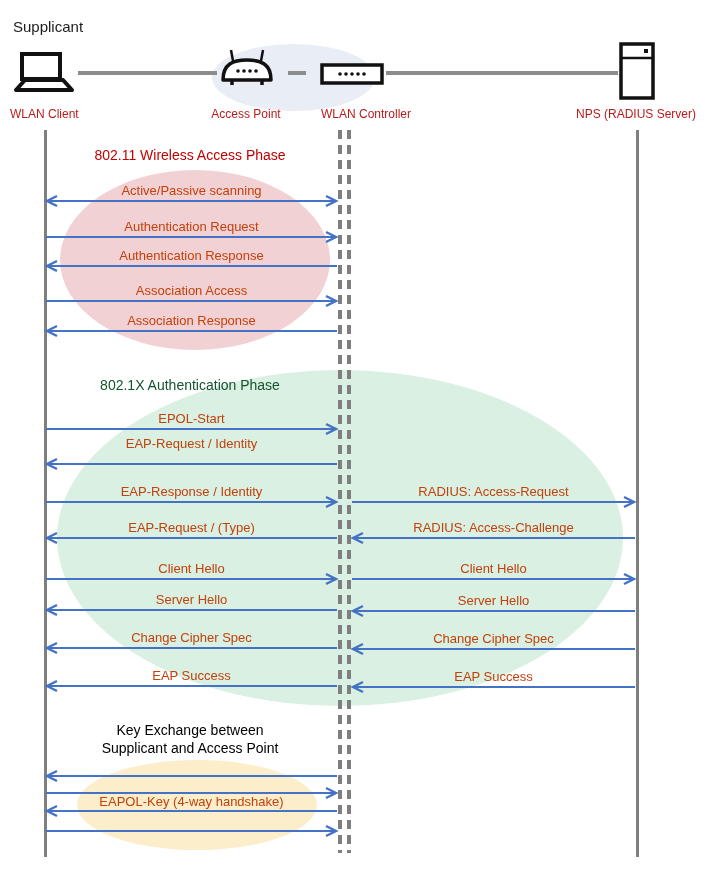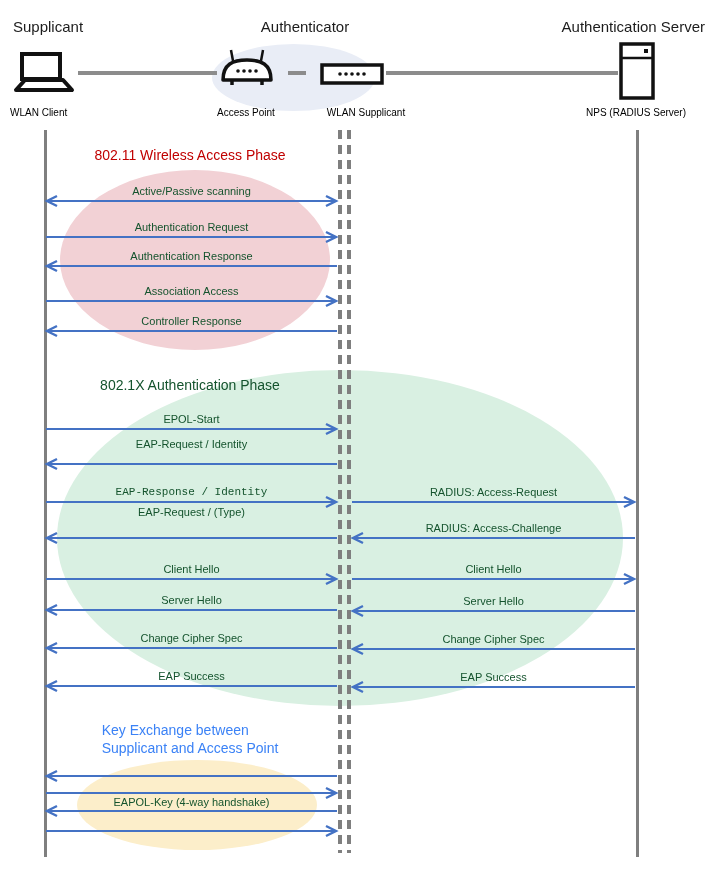--- a/index.html
+++ b/index.html
@@ -2,48 +2,46 @@
 <html><head>
 <meta charset="utf-8">
 <style>
   html,body{margin:0;padding:0;background:#fff;}
   #stage{
     position:relative;width:713px;height:875px;background:#ffffff;overflow:hidden;
     font-family:"Liberation Sans",sans-serif;color:#1f1f1f;
   }
   .abs{position:absolute;}
   .role-title{font-size:15px;color:#1c1c1c;white-space:nowrap;}
-  .dev-label{font-size:10px;color:#000000;white-space:nowrap;}
+  .dev-label{font-size:12px;color:#b91c1c;white-space:nowrap;}
   .center{text-align:center;}
   .hline{position:absolute;height:4px;background:#8c8c8c;}
   .lifeline-solid{position:absolute;width:3px;background:#7f7f7f;}
   .lifeline-dashed{
     position:absolute;width:4px;
     background:repeating-linear-gradient(to bottom,#7f7f7f 0 9px,transparent 9px 15px);
   }
   .ellipse{position:absolute;border-radius:50%;}
   .phase-title{
-    position:absolute;transform:translateX(-50%);white-space:pre-line;
+    position:absolute;transform:translateX(-50%);white-space:pre-line;text-align:center;
     font-size:14px;line-height:18px;font-weight:500;
   }
   .msg-label{
-    position:absolute;height:16px;line-height:16px;font-size:11px;color:#14532d;
+    position:absolute;height:16px;line-height:16px;font-size:13px;color:#c2410c;
     text-align:center;white-space:nowrap;
   }
   .msg-arrow{position:absolute;overflow:visible;}
   svg.icon{position:absolute;}
 </style>
 </head>
 <body>
 
 <div id="stage">
 
   <div class="abs role-title" style="left:13px;top:18px;">Supplicant</div>
-  <div class="abs role-title center" style="left:230px;top:18px;width:150px;">Authenticator</div>
-  <div class="abs role-title" style="left:555px;top:18px;width:150px;text-align:right;">Authentication Server</div>
 
   <div class="ellipse" style="left:212px;top:44px;width:163px;height:67px;background:#e9edf6;"></div>
 
   <div class="hline" style="left:78px;top:71px;width:139px;"></div>
   <div class="hline" style="left:288px;top:71px;width:18px;"></div>
   <div class="hline" style="left:386px;top:71px;width:232px;"></div>
 
   <svg class="icon" style="left:12px;top:51px;" width="64" height="42" viewBox="0 0 64 42">
     <rect x="10" y="3" width="38" height="25" fill="#fff" stroke="#111" stroke-width="4"></rect>
     <path d="M4 39 L13 29 H51 L60 39 Z" fill="#fff" stroke="#111" stroke-width="4" stroke-linejoin="round"></path>
@@ -71,30 +69,30 @@
   </svg>
 
   <svg class="icon" style="left:619px;top:42px;" width="36" height="58" viewBox="0 0 36 58">
     <rect x="2" y="2" width="32" height="54" fill="#fff" stroke="#111" stroke-width="3.5"></rect>
     <path d="M2 16 H34" stroke="#111" stroke-width="2.5"></path>
     <rect x="25" y="7" width="4" height="4" fill="#111"></rect>
   </svg>
 
   <div class="abs dev-label" style="left:10px;top:107px;">WLAN Client</div>
   <div class="abs dev-label center" style="left:186px;top:107px;width:120px;">Access Point</div>
-  <div class="abs dev-label center" style="left:296px;top:107px;width:140px;">WLAN Supplicant</div>
+  <div class="abs dev-label center" style="left:296px;top:107px;width:140px;">WLAN Controller</div>
   <div class="abs dev-label center" style="left:556px;top:107px;width:160px;">NPS (RADIUS Server)</div>
 
   <div id="phases">
       <div class="ellipse" style="left: 60px; top: 170px; width: 270px; height: 180px; background: rgb(242, 209, 213);"></div>
       <div class="phase-title" style="left: 190px; top: 146px; color: rgb(192, 0, 0);">802.11 Wireless Access Phase</div>
       <div class="ellipse" style="left: 57px; top: 370px; width: 566px; height: 336px; background: rgb(217, 240, 226);"></div>
       <div class="phase-title" style="left: 190px; top: 376px; color: #14532d;">802.1X Authentication Phase</div>
       <div class="ellipse" style="left: 77px; top: 760px; width: 240px; height: 90px; background: rgb(252, 238, 202);"></div>
-      <div class="phase-title" style="left: 190px; top: 721px; color: #3b82f6;">Key Exchange between
+      <div class="phase-title" style="left: 190px; top: 721px; color: #000000;">Key Exchange between
 Supplicant and Access Point</div>
     </div>
 
   <div class="lifeline-solid" style="left:44px;top:130px;height:727px;"></div>
   <div class="lifeline-dashed" style="left:338px;top:130px;height:723px;"></div>
   <div class="lifeline-dashed" style="left:347px;top:130px;height:723px;"></div>
   <div class="lifeline-solid" style="left:636px;top:130px;height:727px;"></div>
 
   <div id="messages">
       <div class="msg-label" style="left: 46px; width: 291px; top: 183px;">Active/Passive scanning</div>
@@ -111,46 +109,46 @@
       <div class="msg-label" style="left: 46px; width: 291px; top: 248px;">Authentication Response</div>
       <svg class="msg-arrow" width="291" height="14" viewBox="0 0 291 14" style="left: 46px; top: 259px;">
         <line x1="3" x2="291" y1="7" y2="7" stroke="#4472c4" stroke-width="2"></line>
         <polyline points="11,2 1,7 11,12" fill="none" stroke="#4472c4" stroke-width="2.4"></polyline>
       </svg>
       <div class="msg-label" style="left: 46px; width: 291px; top: 283px;">Association Access</div>
       <svg class="msg-arrow" width="291" height="14" viewBox="0 0 291 14" style="left: 46px; top: 294px;">
         <line x1="0" x2="288" y1="7" y2="7" stroke="#4472c4" stroke-width="2"></line>
         <polyline points="280,2 290,7 280,12" fill="none" stroke="#4472c4" stroke-width="2.4"></polyline>
       </svg>
-      <div class="msg-label" style="left: 46px; width: 291px; top: 313px;">Controller Response</div>
+      <div class="msg-label" style="left: 46px; width: 291px; top: 313px;">Association Response</div>
       <svg class="msg-arrow" width="291" height="14" viewBox="0 0 291 14" style="left: 46px; top: 324px;">
         <line x1="3" x2="291" y1="7" y2="7" stroke="#4472c4" stroke-width="2"></line>
         <polyline points="11,2 1,7 11,12" fill="none" stroke="#4472c4" stroke-width="2.4"></polyline>
       </svg>
       <div class="msg-label" style="left: 46px; width: 291px; top: 411px;">EPOL-Start</div>
       <svg class="msg-arrow" width="291" height="14" viewBox="0 0 291 14" style="left: 46px; top: 422px;">
         <line x1="0" x2="288" y1="7" y2="7" stroke="#4472c4" stroke-width="2"></line>
         <polyline points="280,2 290,7 280,12" fill="none" stroke="#4472c4" stroke-width="2.4"></polyline>
       </svg>
       <div class="msg-label" style="left: 46px; width: 291px; top: 436px;">EAP-Request / Identity</div>
       <svg class="msg-arrow" width="291" height="14" viewBox="0 0 291 14" style="left: 46px; top: 457px;">
         <line x1="3" x2="291" y1="7" y2="7" stroke="#4472c4" stroke-width="2"></line>
         <polyline points="11,2 1,7 11,12" fill="none" stroke="#4472c4" stroke-width="2.4"></polyline>
       </svg>
-      <div class="msg-label" style="left: 46px; width: 291px; top: 484px; font-family: Liberation Mono, monospace;">EAP-Response / Identity</div>
+      <div class="msg-label" style="left: 46px; width: 291px; top: 484px;">EAP-Response / Identity</div>
       <svg class="msg-arrow" width="291" height="14" viewBox="0 0 291 14" style="left: 46px; top: 495px;">
         <line x1="0" x2="288" y1="7" y2="7" stroke="#4472c4" stroke-width="2"></line>
         <polyline points="280,2 290,7 280,12" fill="none" stroke="#4472c4" stroke-width="2.4"></polyline>
       </svg>
       <div class="msg-label" style="left: 352px; width: 283px; top: 484px;">RADIUS: Access-Request</div>
       <svg class="msg-arrow" width="283" height="14" viewBox="0 0 283 14" style="left: 352px; top: 495px;">
         <line x1="0" x2="280" y1="7" y2="7" stroke="#4472c4" stroke-width="2"></line>
         <polyline points="272,2 282,7 272,12" fill="none" stroke="#4472c4" stroke-width="2.4"></polyline>
       </svg>
-      <div class="msg-label" style="left: 46px; width: 291px; top: 504px;">EAP-Request / (Type)</div>
+      <div class="msg-label" style="left: 46px; width: 291px; top: 520px;">EAP-Request / (Type)</div>
       <svg class="msg-arrow" width="291" height="14" viewBox="0 0 291 14" style="left: 46px; top: 531px;">
         <line x1="3" x2="291" y1="7" y2="7" stroke="#4472c4" stroke-width="2"></line>
         <polyline points="11,2 1,7 11,12" fill="none" stroke="#4472c4" stroke-width="2.4"></polyline>
       </svg>
       <div class="msg-label" style="left: 352px; width: 283px; top: 520px;">RADIUS: Access-Challenge</div>
       <svg class="msg-arrow" width="283" height="14" viewBox="0 0 283 14" style="left: 352px; top: 531px;">
         <line x1="3" x2="283" y1="7" y2="7" stroke="#4472c4" stroke-width="2"></line>
         <polyline points="11,2 1,7 11,12" fill="none" stroke="#4472c4" stroke-width="2.4"></polyline>
       </svg>
       <div class="msg-label" style="left: 46px; width: 291px; top: 561px;">Client Hello</div>

